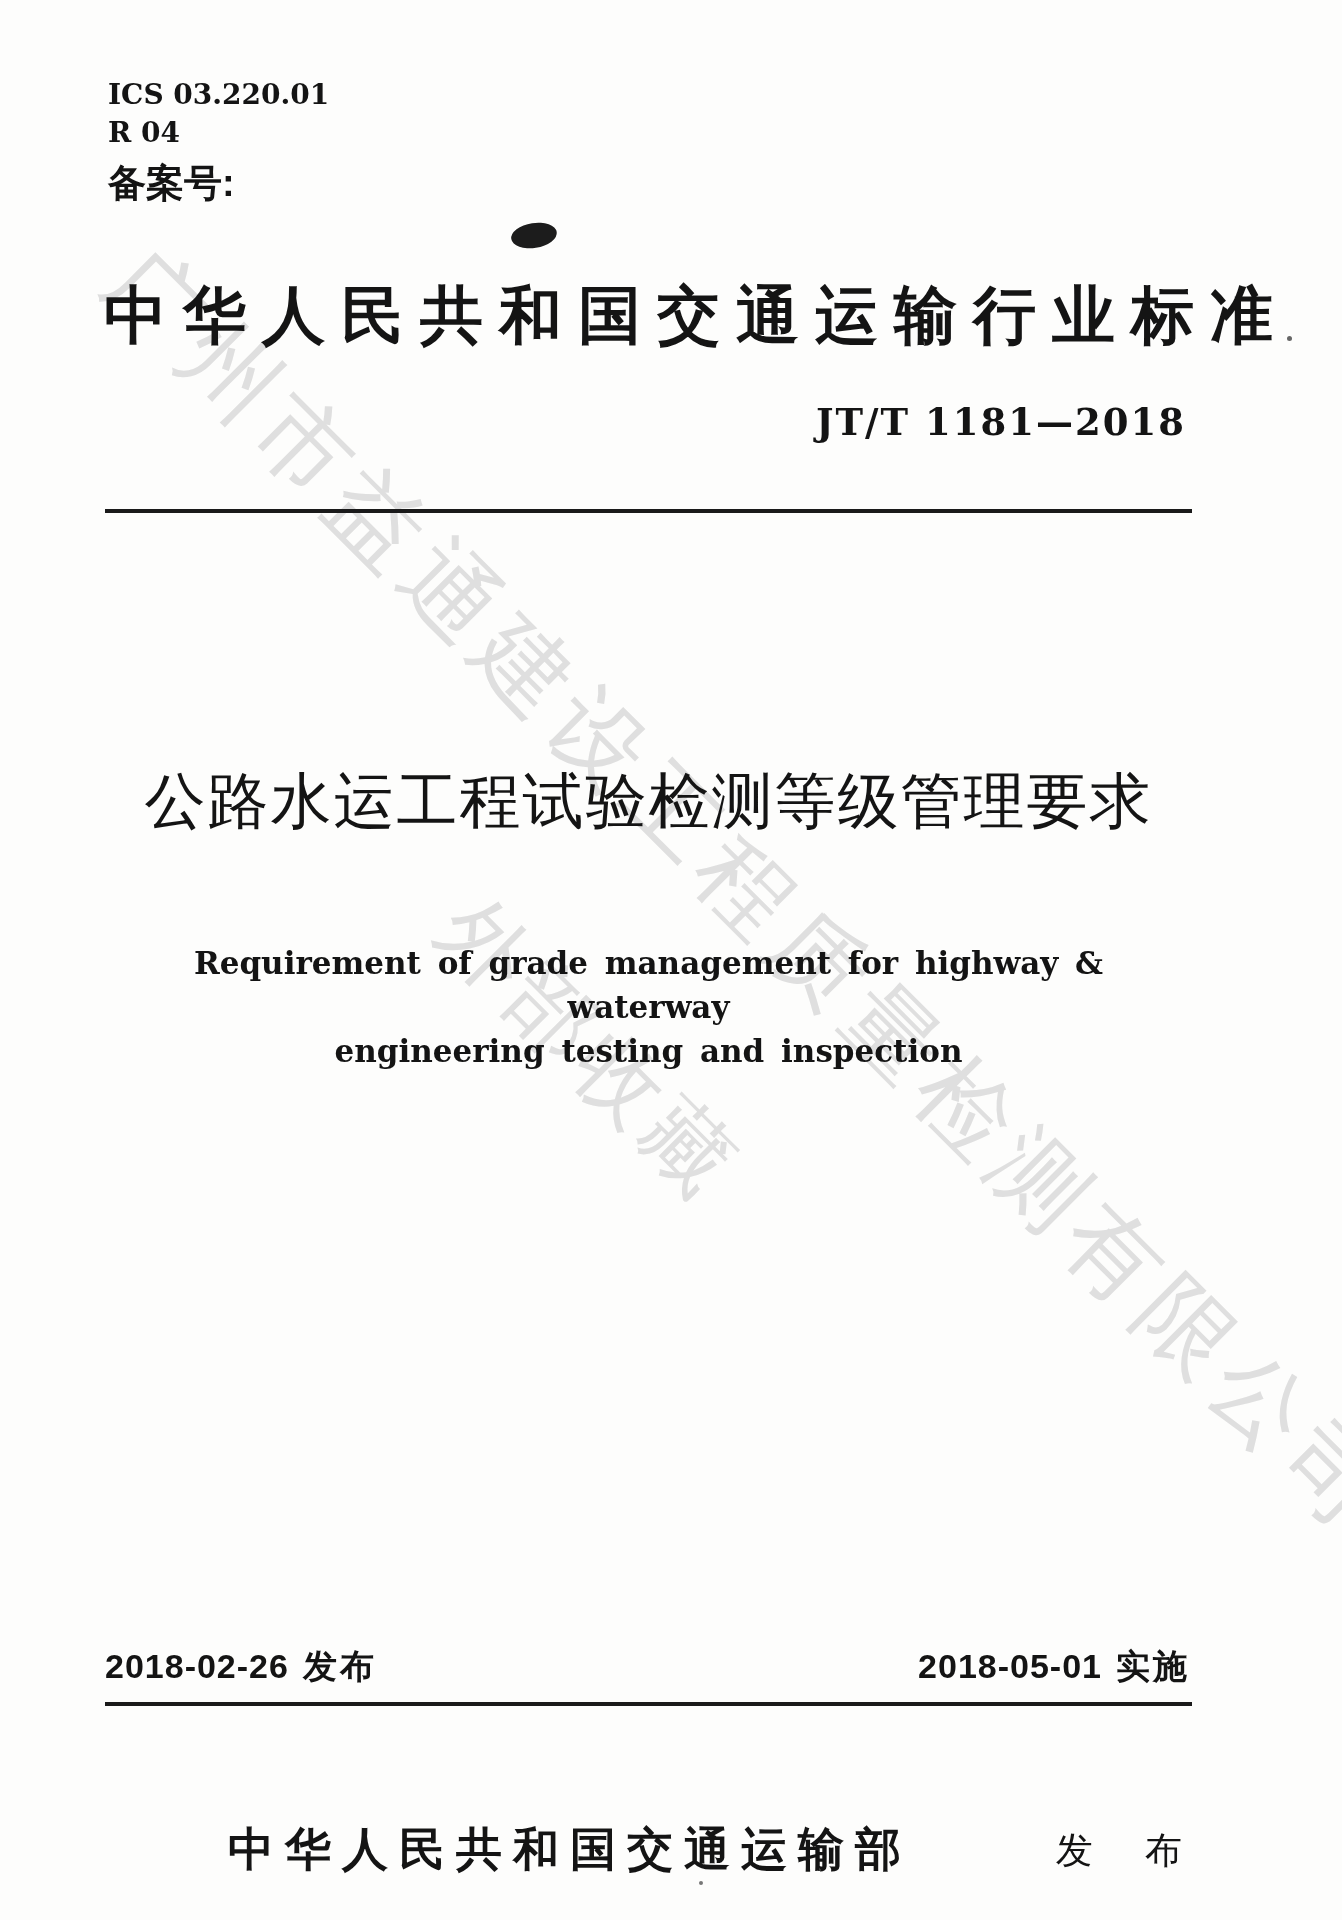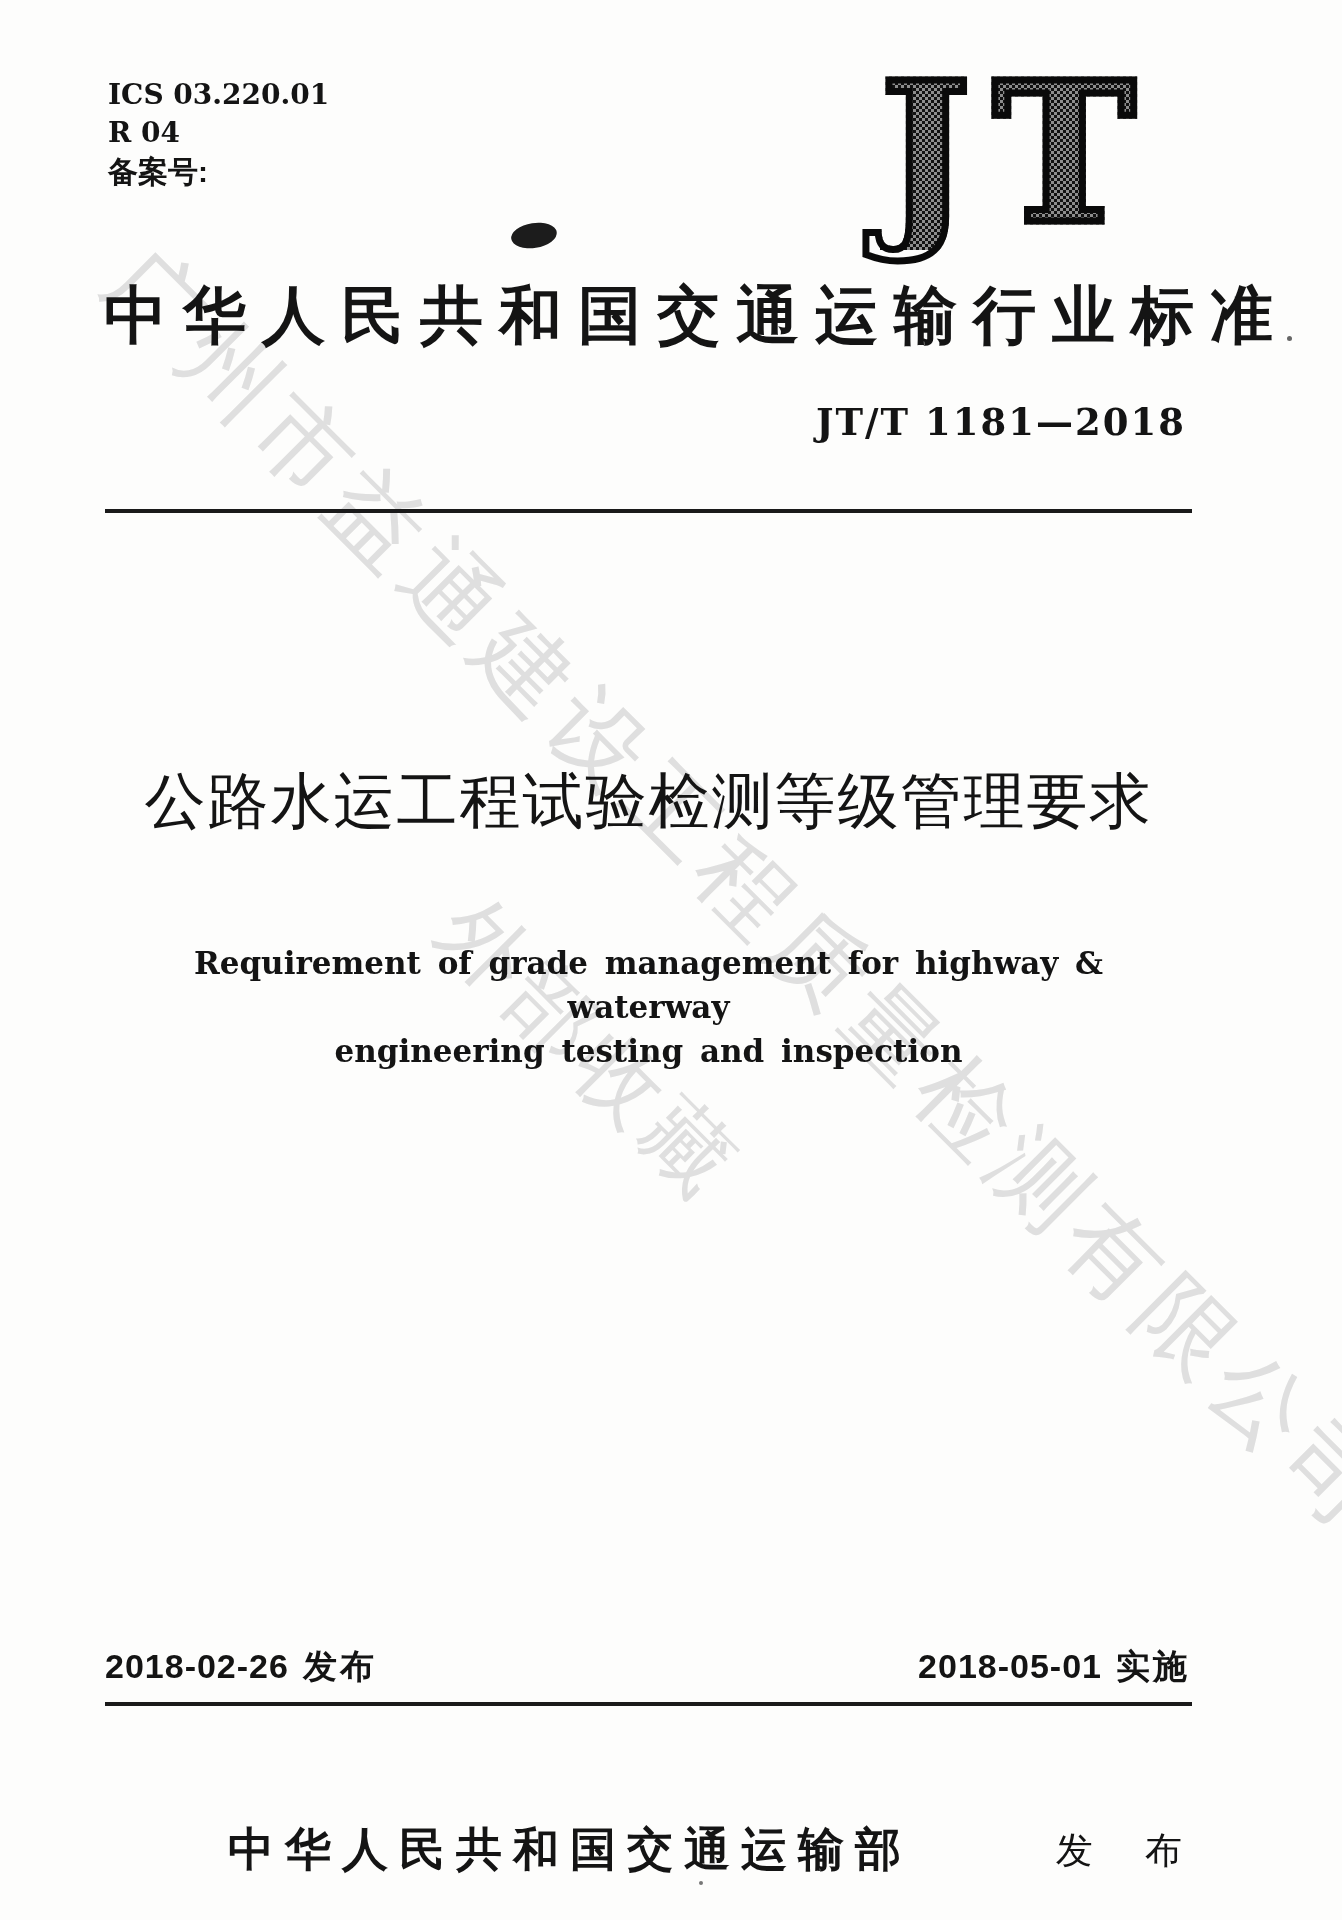--- a/index.html
+++ b/index.html
@@ -24,21 +24,21 @@
     user-select:none;
   }
   .wm1{left:160px;top:228px;font-size:94px;letter-spacing:10px;}
   .wm2{left:488px;top:880px;font-size:88px;letter-spacing:7px;}
   
   .meta{
     position:absolute;z-index:2;left:108px;top:76px;
     font-weight:bold;font-size:28px;line-height:1.36;
     font-family:"DejaVu Serif",serif;
   }
-  .meta .filing{font-size:30px;margin-top:0;font-family:"Liberation Sans","DejaVu Sans",sans-serif;font-weight:700;}
+  .meta .filing{font-size:38px;margin-top:6px;font-family:"Liberation Sans","DejaVu Sans",sans-serif;font-weight:700;}
   
   .jt-logo{
     position:absolute;z-index:2;left:880px;top:58px;
     font-family:"DejaVu Serif",serif;
     font-weight:bold;
     font-size:192px;line-height:1;letter-spacing:22px;
     color:#0a0a0a;
   }
   @supports (-webkit-background-clip: text){
     .jt-logo{
@@ -122,21 +122,20 @@
   <div class="blob"></div>
   <div class="speck speck-a"></div>
   <div class="speck speck-b"></div>
 
   <div class="meta">
     <div>ICS 03.220.01</div>
     <div>R 04</div>
     <div class="filing">备案号:</div>
   </div>
 
-  <div class="jt-logo">JT</div>
 
   <div class="org-line">中华人民共和国交通运输行业标准</div>
   <div class="std-code">JT/T 1181—2018</div>
   <div class="rule rule-top"></div>
 
   <div class="title-zh">公路水运工程试验检测等级管理要求</div>
   <div class="title-en">
     <div>Requirement of grade management for highway &amp; waterway</div>
     <div>engineering testing and inspection</div>
   </div>

